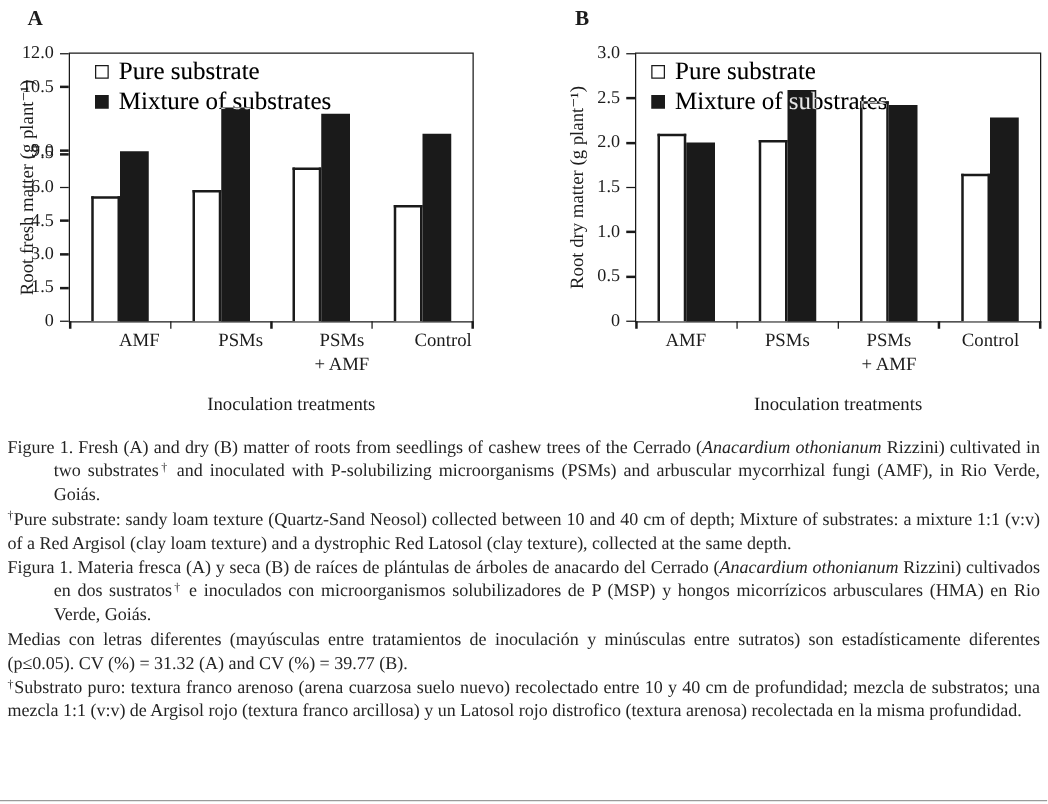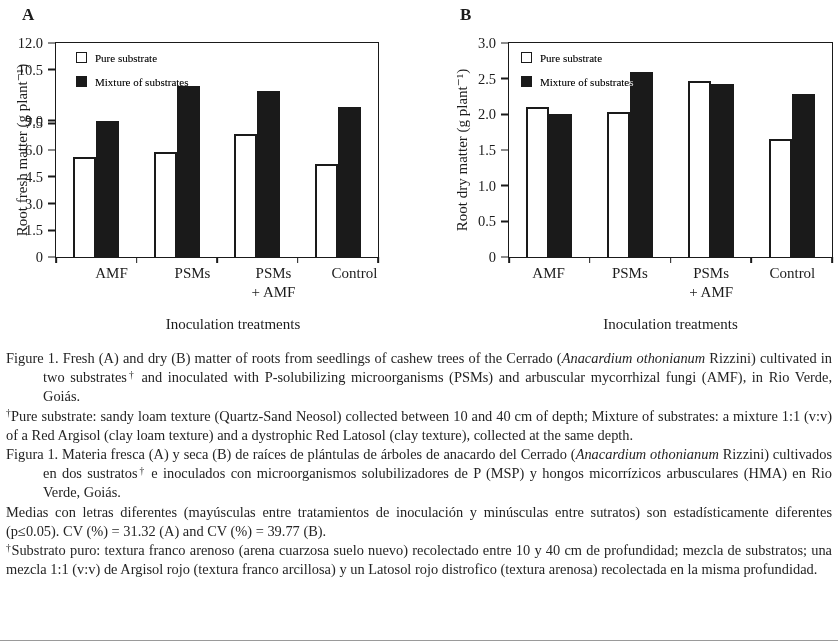--- a/index.html
+++ b/index.html
@@ -32,21 +32,21 @@
   .ytickdash{width:7px;height:1.7px;background:#1a1a1a;}
   .xtick{position:absolute;top:100%;width:1.7px;height:6px;background:#1a1a1a;transform:translateX(-50%);}
 
   .legend{position:absolute;display:flex;flex-direction:column;gap:3px;}
   #panelA .legend{left:20px;top:4px;}
   #panelB .legend{left:12px;top:4px;}
   .lgrow{display:flex;align-items:center;height:21px;}
   .swatch{width:11px;height:11px;margin-right:8px;flex:none;}
   .sw-open{background:#fff;border:1.8px solid #1a1a1a;box-sizing:border-box;}
   .sw-solid{background:#1a1a1a;}
-  .lgl{font-size:11px;white-space:nowrap;color:#1c1c1c;}
+  .lgl{font-size:20px;white-space:nowrap;color:#1c1c1c;}
   @supports (mix-blend-mode: difference){
     .lgl{color:#ffffff;mix-blend-mode:difference;}
   }
 
   .xlabels{position:absolute;display:flex;text-align:center;font-size:15px;line-height:19px;
            top:260px;color:#1c1c1c;}
   #panelA .xlabels{left:63px;width:324px;}
   #panelB .xlabels{left:56px;width:325px;}
   .xcat{flex:1 1 0;white-space:pre-line;}
 

